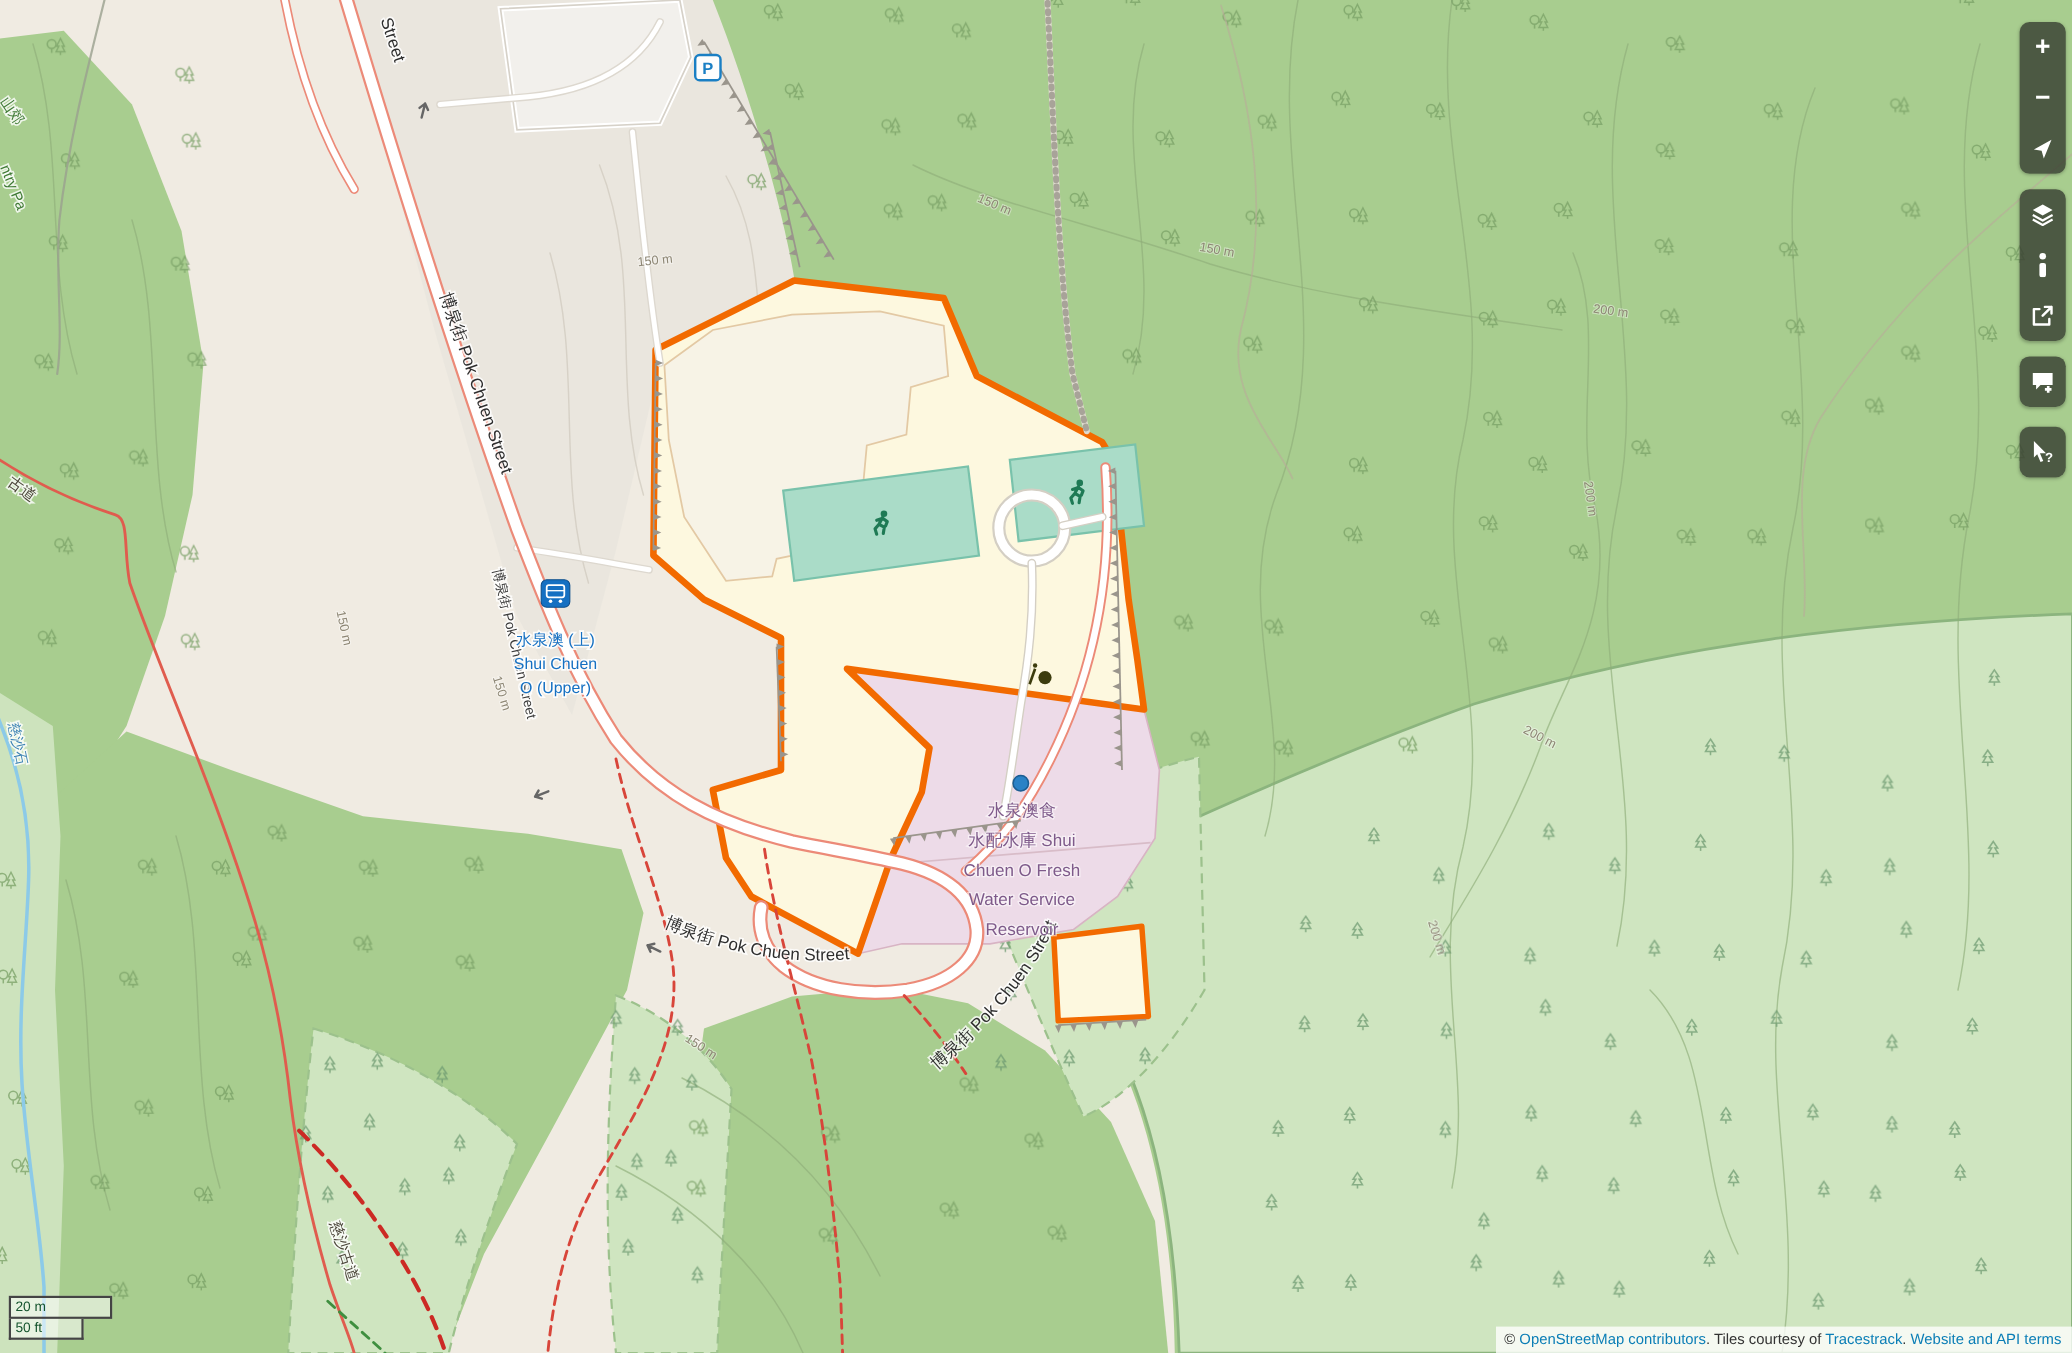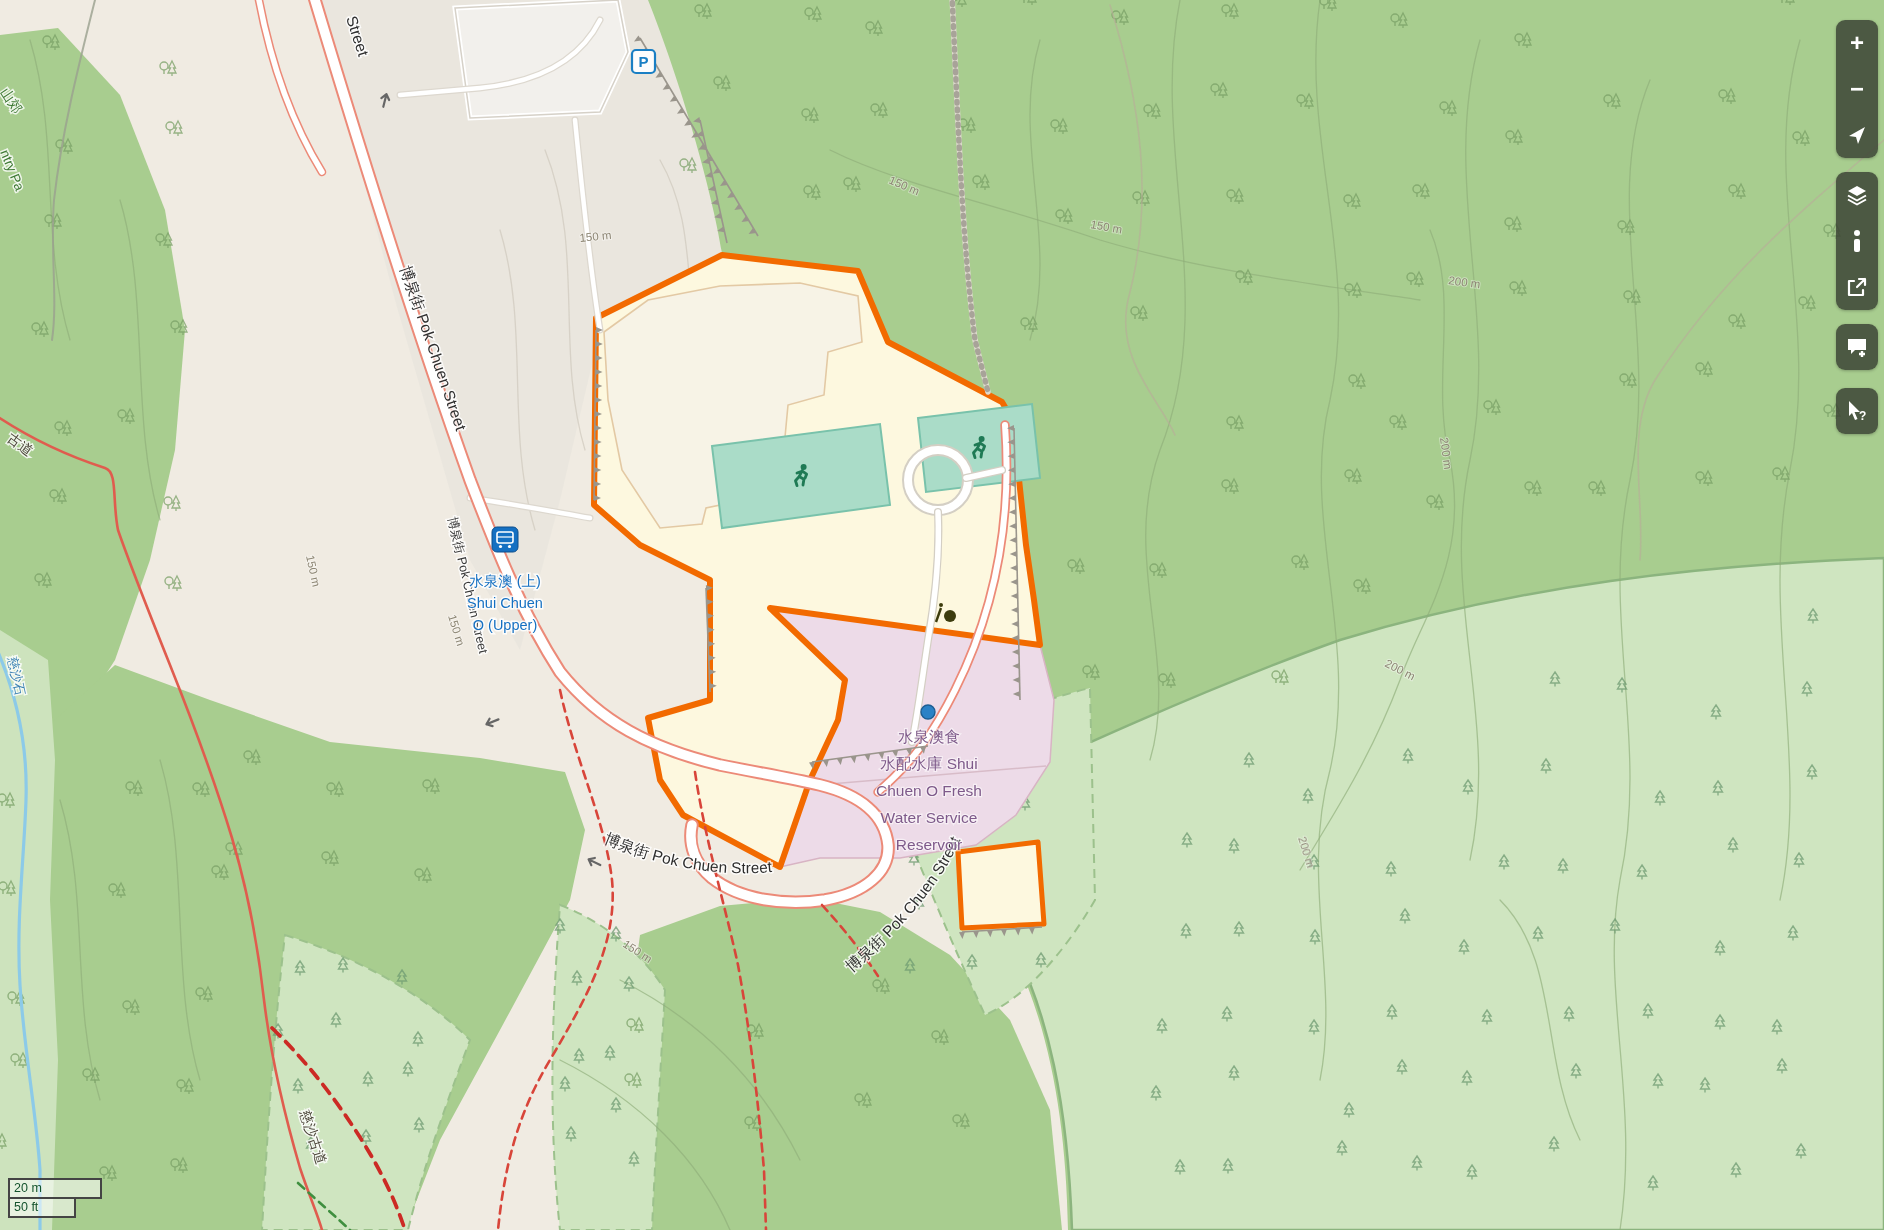--- a/index.html
+++ b/index.html
@@ -598,14 +598,15 @@
       </span>
     </div>
   </div>
 </div>
 
 <div id="scalebar">
   <div class="scale-box metric">20 m</div>
   <div class="scale-box imperial">50 ft</div>
 </div>
 
+<div id="attribution"><span>© </span><a>OpenStreetMap contributors</a><span>. Tiles courtesy of </span><a>Tracestrack</a><span>. </span><a>Website and API terms</a></div>
 
 </div>
 
 </body></html>

